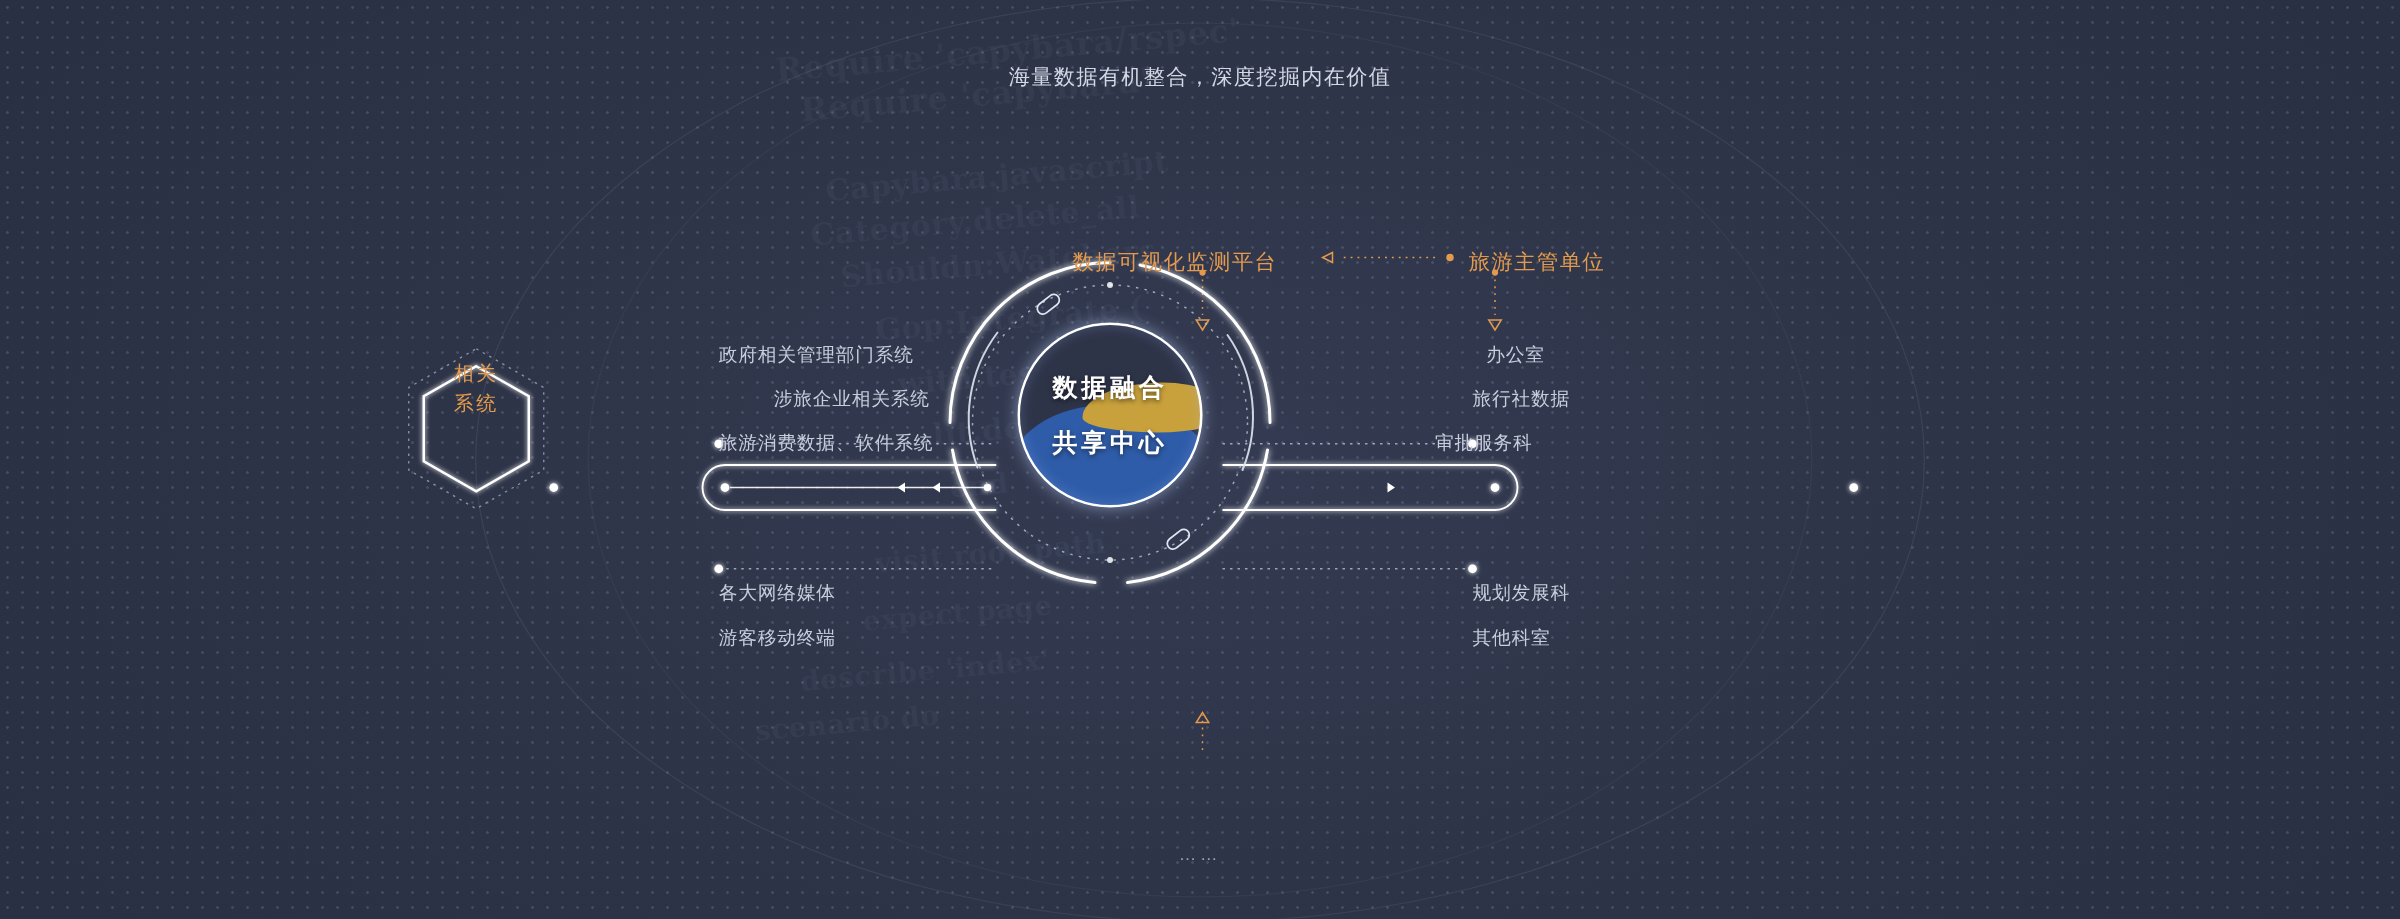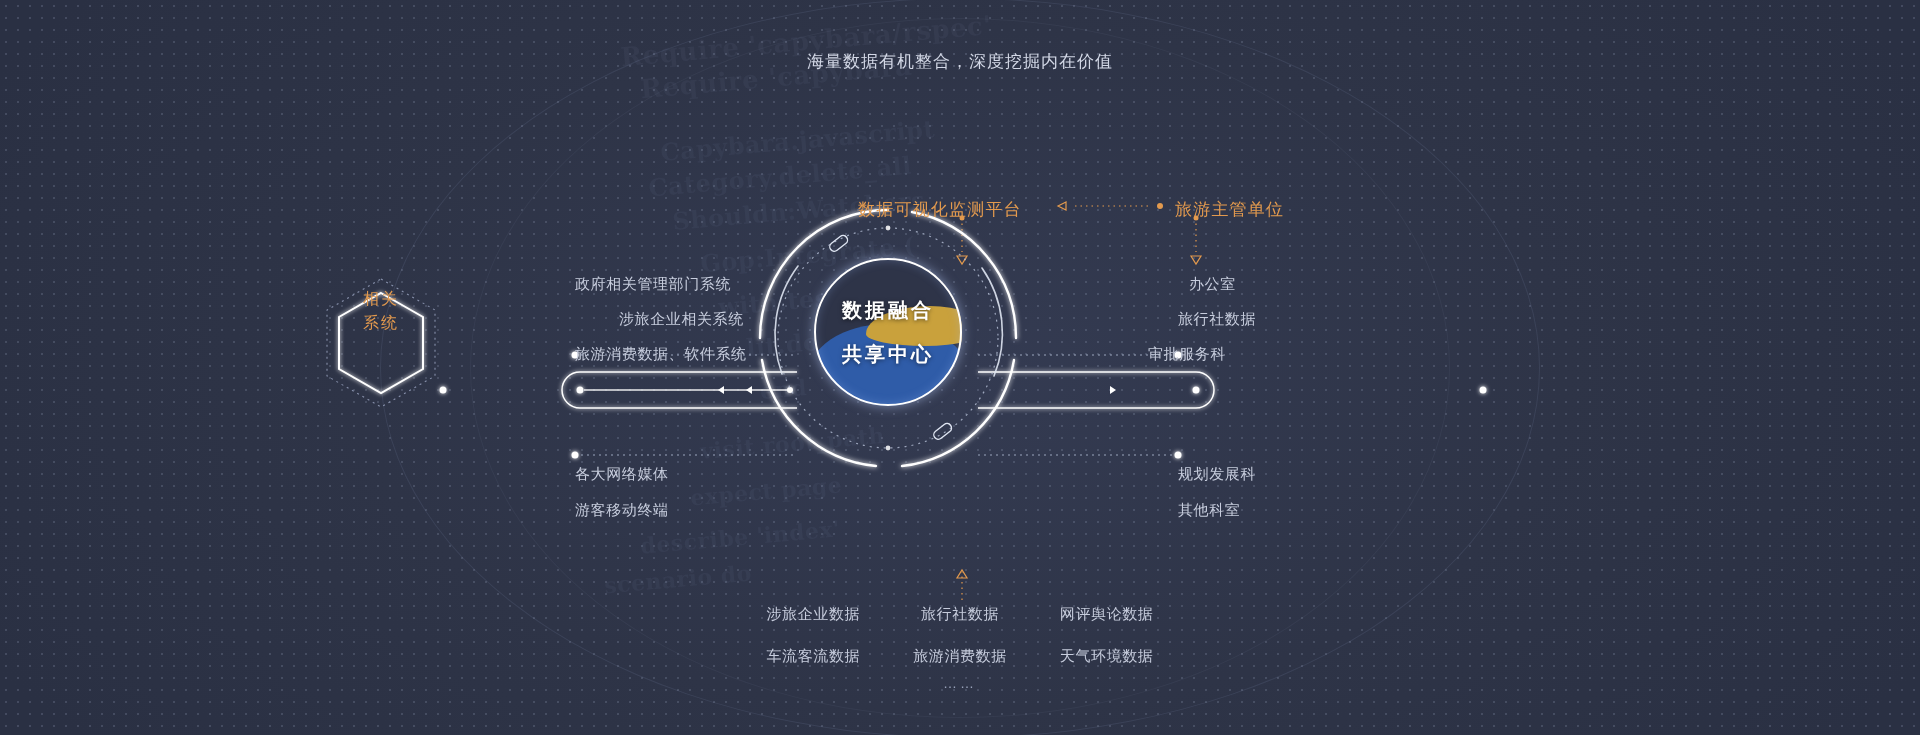--- a/index.html
+++ b/index.html
@@ -341,23 +341,15 @@
   <div class="lbl l3">旅游消费数据、软件系统</div>
   <div class="lbl l4">各大网络媒体</div>
   <div class="lbl l5">游客移动终端</div>
 
   <div class="lbl r1">办公室</div>
   <div class="lbl r2">旅行社数据</div>
   <div class="lbl r3">审批服务科</div>
   <div class="lbl r4">规划发展科</div>
   <div class="lbl r5">其他科室</div>
 
-  <div class="bottom-grid" id="bottom-grid">
-      <div class="cell">涉旅企业数据</div>
-      <div class="cell">旅行社数据</div>
-      <div class="cell">网评舆论数据</div>
-      <div class="cell">车流客流数据</div>
-      <div class="cell">旅游消费数据</div>
-      <div class="cell">天气环境数据</div>
-    </div>
   <div class="ellipsis-row">……</div>
 
 </div>
 
 </body></html>

